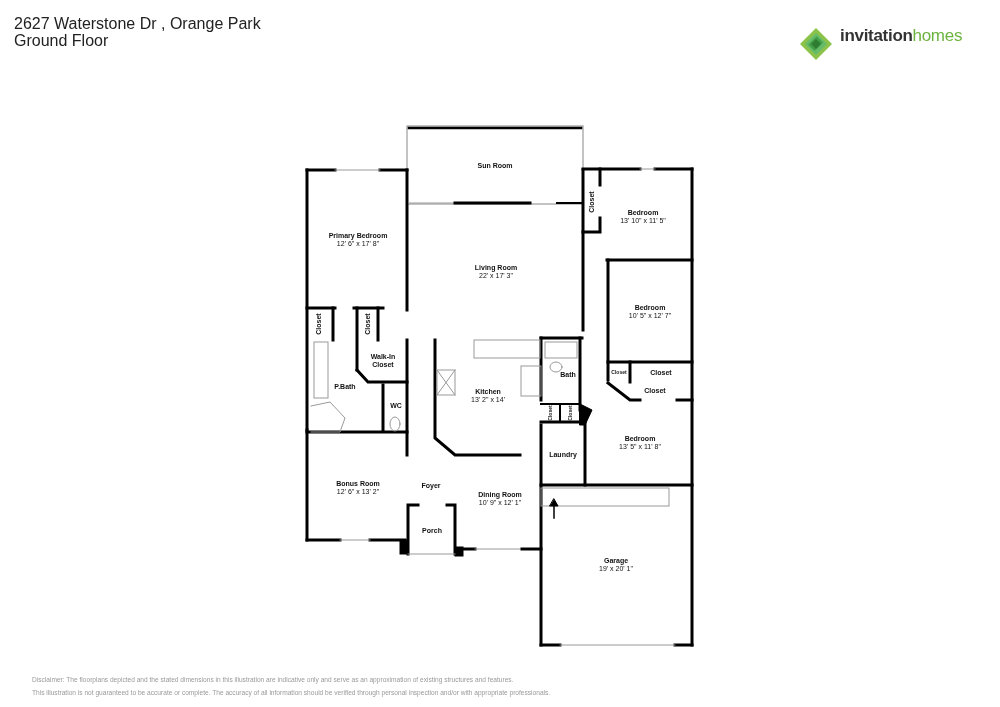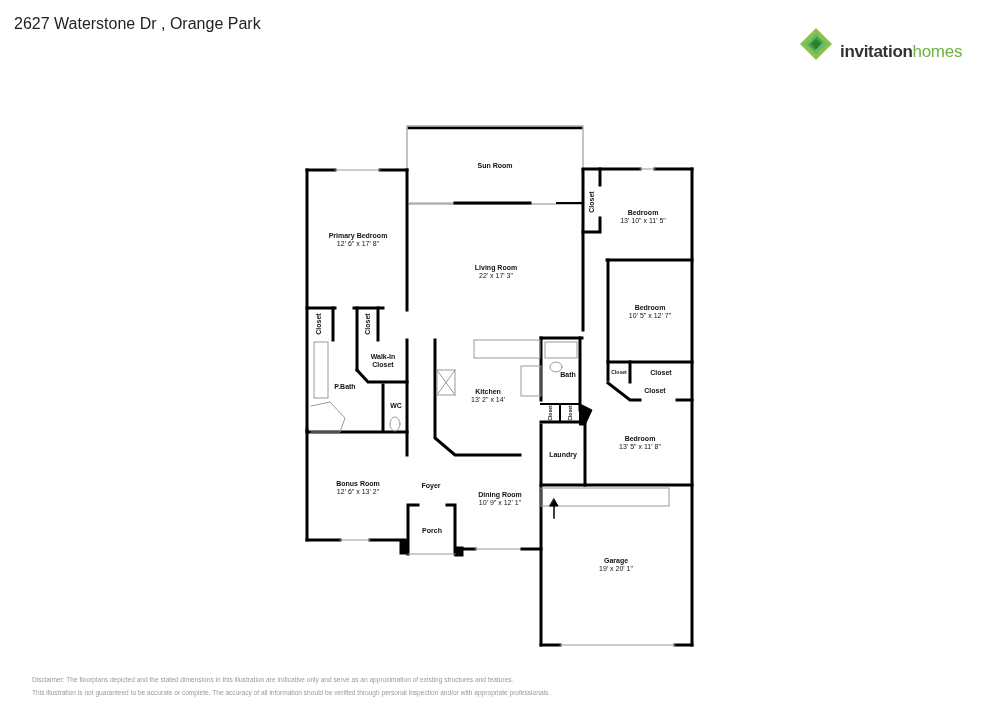--- a/index.html
+++ b/index.html
@@ -1,30 +1,31 @@
 <!DOCTYPE html>
 <html><head>
 <meta charset="utf-8">
 <style>
   html,body{margin:0;padding:0;background:#fff;}
   body{width:1000px;height:707px;position:relative;overflow:hidden;font-family:"Liberation Sans",sans-serif;color:#222;}
   .hdr{position:absolute;left:14px;top:15px;font-size:16px;line-height:17px;color:#222;}
-  .logo{position:absolute;left:798px;top:26px;display:flex;align-items:flex-end;gap:6px;}
+  .logo{position:absolute;left:798px;top:26px;display:flex;align-items:flex-start;gap:6px;}
   .logo-text{font-size:17px;font-weight:bold;letter-spacing:-0.3px;}
   .logo-text .a{color:#333;}
   .logo-text .b{color:#6cb33f;font-weight:normal;}
   .plan{position:absolute;left:0;top:0;}
   .disc{position:absolute;left:32px;top:673px;font-size:6.6px;line-height:13px;color:#9a9a9a;}
   svg text{font-family:"Liberation Sans",sans-serif;}
 </style>
 </head>
 <body>
 
 <div class="hdr">
   <div>2627 Waterstone Dr , Orange Park</div>
+  <div>Ground Floor</div>
 </div>
 
 <div class="logo">
   <svg width="36" height="36" viewBox="0 0 36 36">
     <polygon points="18,2 34,18 18,34 2,18" fill="#8bc34a"></polygon>
     <polygon points="18,7 29,18 18,29 7,18" fill="#66bb6a"></polygon>
     <polygon points="13,12 22,12 22,24 13,24" fill="#43a047" transform="rotate(45 18 18)"></polygon>
     <polygon points="18,13 23,18 18,23 13,18" fill="#2e7d32"></polygon>
   </svg>
   <div class="logo-text">

